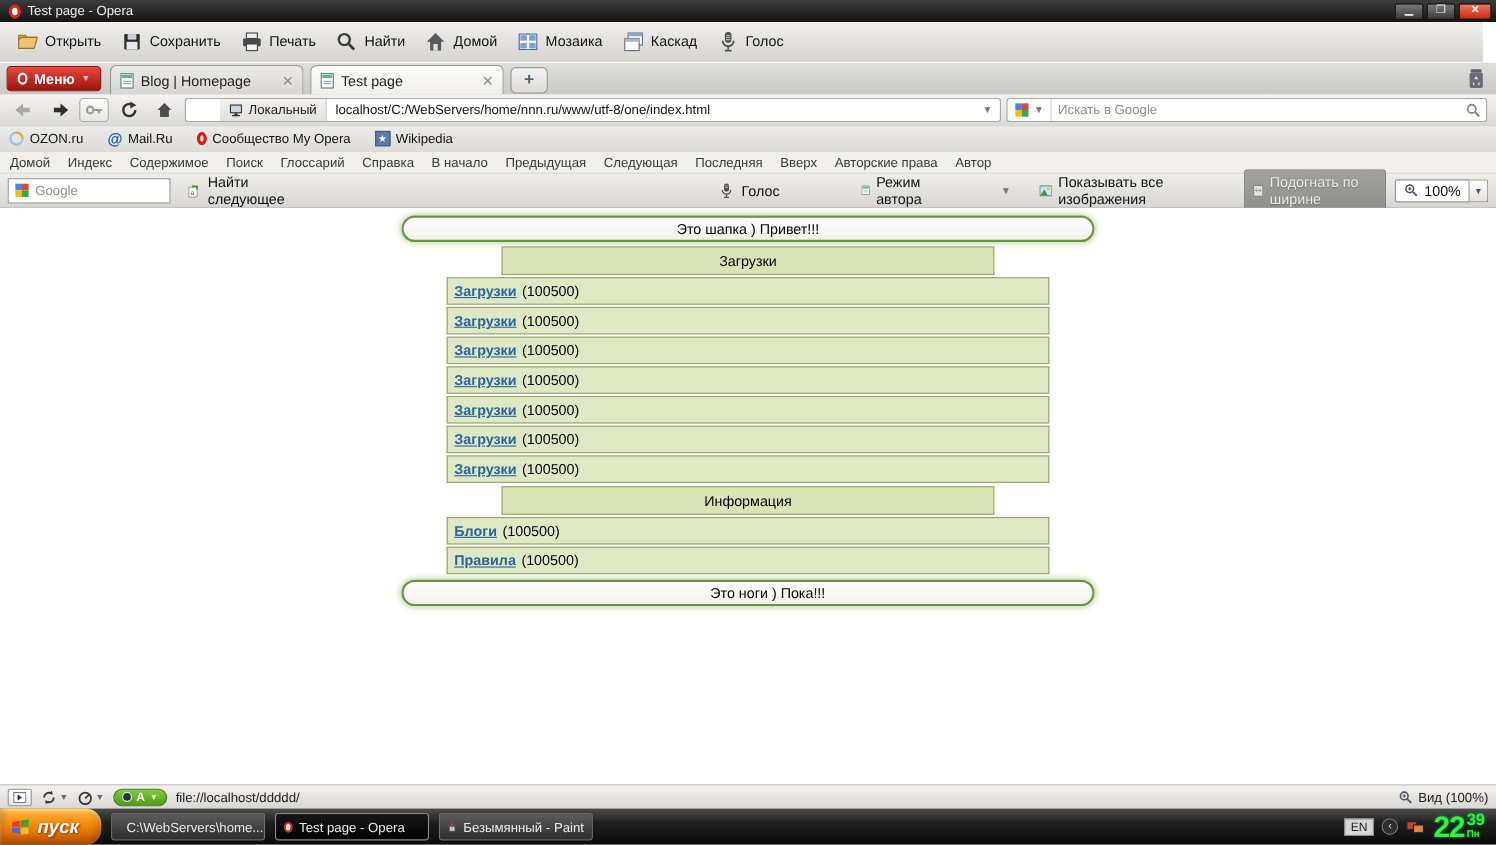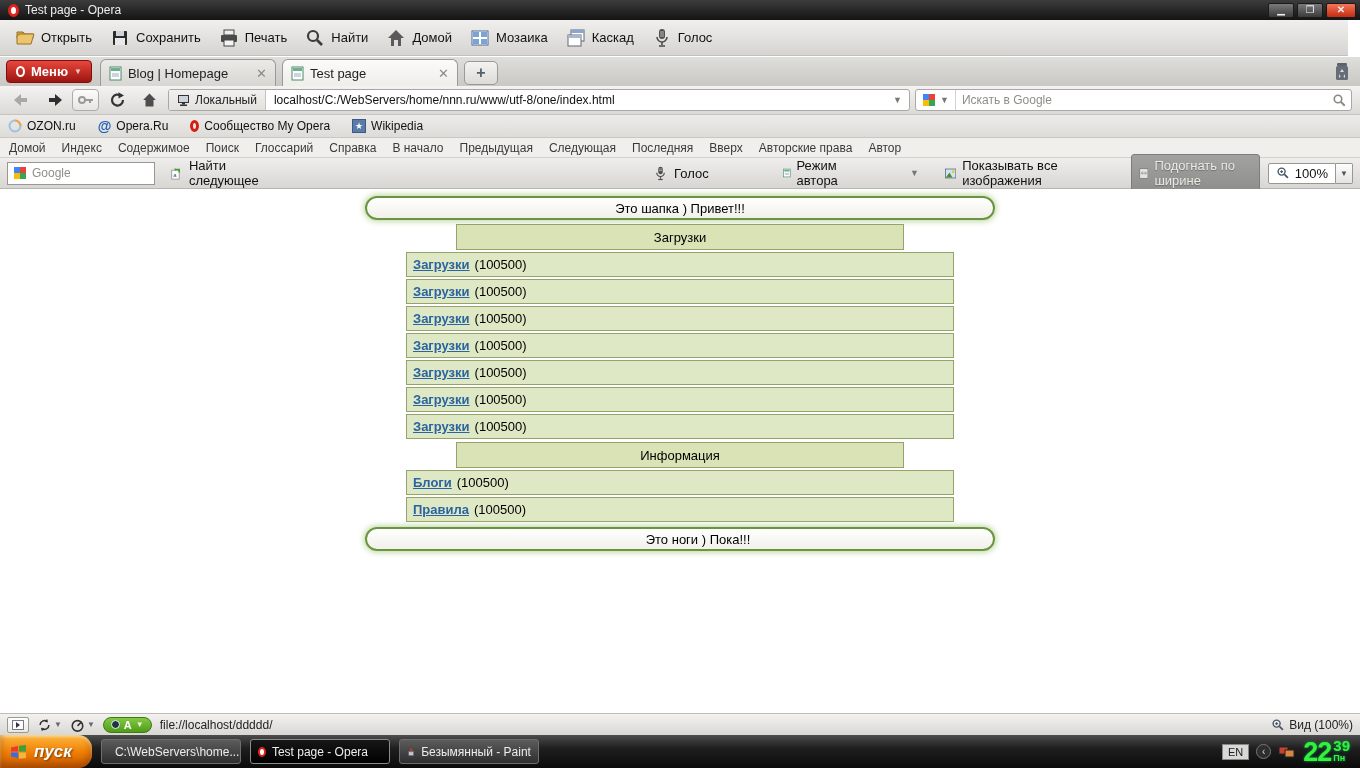--- a/index.html
+++ b/index.html
@@ -42,21 +42,21 @@
     display:flex; align-items:center; justify-content:center; }
   .trash { margin-left:auto; margin-bottom:4px; width:24px; height:22px; display:flex; align-items:center; justify-content:center; }
 
   
   .addressbar { position:absolute; top:86px; left:0; right:0; height:29px;
     background:linear-gradient(#f4f3f1,#dbdad7); border-bottom:1px solid #c4c3c0;
     display:flex; align-items:center; padding:0 8px; gap:5px; }
   .nav-round { width:27px; height:22px; display:flex; align-items:center; justify-content:center; border-radius:4px; }
   .nav-bordered { border:1px solid #adaca9; background:linear-gradient(#fcfcfb,#e6e5e2); }
   .address-field { flex:0 0 742px; height:22px; background:#fff; border:1px solid #a9a8a5; border-radius:3px;
-    display:flex; align-items:center; font-size:12px; overflow:hidden; }
+    display:flex; align-items:center; font-size:12px; overflow:hidden;padding-left:31px; }
   .site-badge { display:flex; align-items:center; gap:5px; background:linear-gradient(#f2f1ef,#e2e1de);
     border-right:1px solid #c4c3c0; height:100%; padding:0 8px; color:#222; }
   .url-text { padding:0 8px; color:#111; white-space:nowrap; }
   .field-arrow { margin-left:auto; padding:0 7px; color:#777; font-size:9px; }
   .search-field { flex:1; height:22px; background:#fff; border:1px solid #a9a8a5; border-radius:3px;
     display:flex; align-items:center; font-size:12px; }
   .engine-btn { display:flex; align-items:center; gap:4px; padding:0 6px; border-right:1px solid #d5d4d1; height:100%; }
   .search-field input { flex:1; border:none; outline:none; font-size:12px; color:#333; padding:0 6px;
     font-family:"Liberation Sans",sans-serif; background:transparent; }
   .search-field input::placeholder { color:#8f8e8b; opacity:1; }
@@ -349,21 +349,21 @@
 <div class="bookmarkbar">
   <div class="bm">
     <svg width="14" height="14" viewBox="0 0 14 14">
         <circle cx="7" cy="7" r="5.5" fill="none" stroke="#9cc2e0" stroke-width="2"></circle>
         <path d="M7 1.5a5.5 5.5 0 0 1 5.5 5.5" fill="none" stroke="#f0a43c" stroke-width="2"></path>
       </svg>
     <span>OZON.ru</span>
   </div>
   <div class="bm">
     <span style="color:#1b5cb8;font-weight:bold;font-size:14px;line-height:12px">@</span>
-    <span>Opera.Ru</span>
+    <span>Mail.Ru</span>
   </div>
   <div class="bm">
     <span style="width:9px;height:12px;border:3px solid #d41e14;border-radius:50%;display:inline-block"></span>
     <span>Сообщество My Opera</span>
   </div>
   <div class="bm">
     <span style="width:14px;height:14px;background:#5b7ba8;border:1px solid #3c5a86;color:#fff;font-size:9px;display:inline-flex;align-items:center;justify-content:center">★</span>
     <span>Wikipedia</span>
   </div>
 </div>

